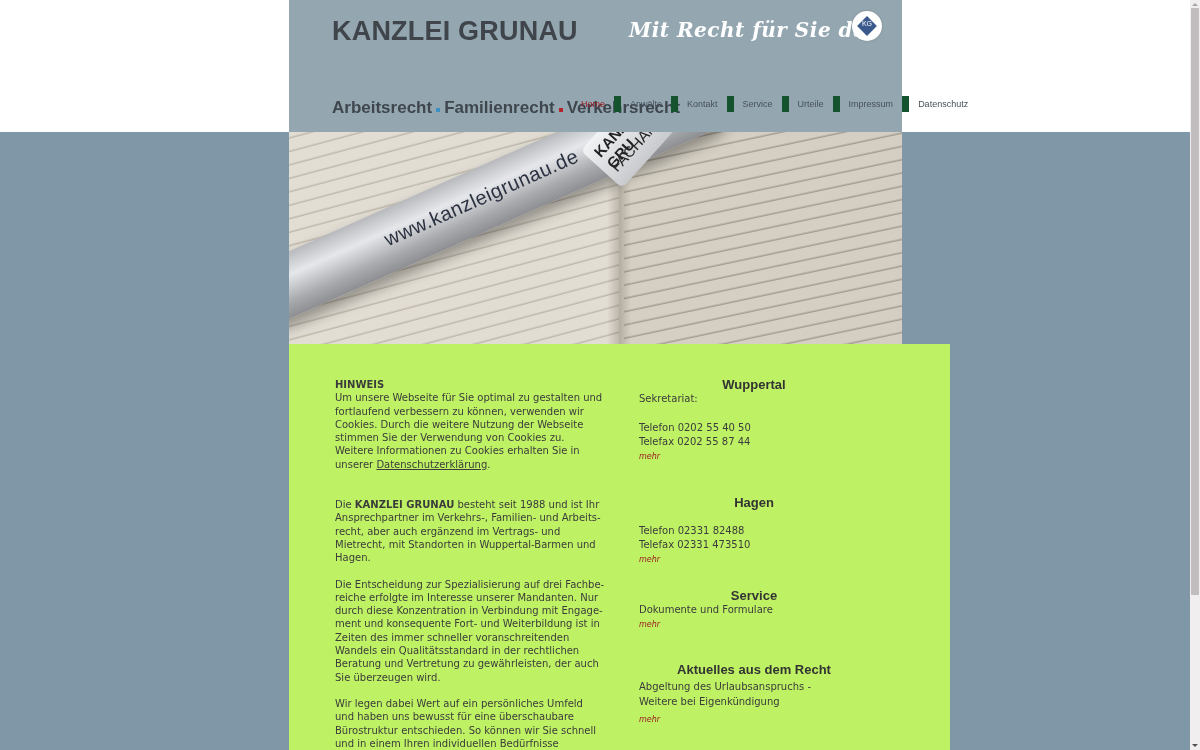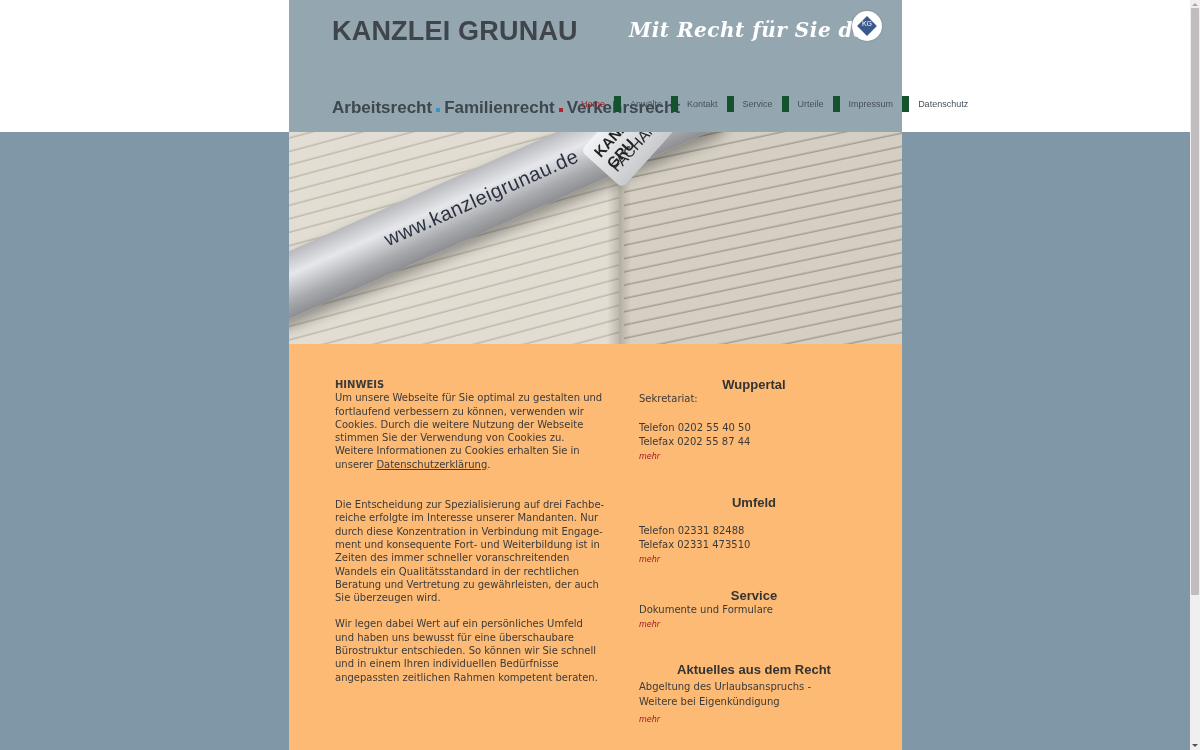--- a/index.html
+++ b/index.html
@@ -103,21 +103,21 @@
     transform: rotate(-24deg);
   }
   .hero .clip-text1 {
     position: absolute; left: 8px; top: 6px; font-family: "Liberation Sans", sans-serif;
     font-weight: bold; font-size: 15px; color: #222;
   }
   .hero .clip-text2 {
     position: absolute; left: 8px; top: 28px; font-family: "Liberation Sans", sans-serif;
     font-size: 15px; color: #222;
   }
-  .content { position: absolute; left: 0; top: 344px; width: 613px; height: 406px; background: #fdba74; }
+  .content { position: absolute; left: 0; top: 344px; width: 661px; height: 406px; background: #bef264; }
   .left-col {
     position: absolute; left: 46px; top: 34px; width: 270px;
     font-family: "DejaVu Sans", sans-serif; font-size: 10px; line-height: 13.3px;
     color: #3b3b3b;
   }
   .left-col p { margin-bottom: 13px; }
   .left-col .hint-title { font-weight: bold; }
   .left-col a { color: #3b3b3b; text-decoration: underline; text-align: right; }
   .left-col .gap { height: 14px; }
   .right-col {
@@ -192,39 +192,40 @@
         <span class="clip-text2">FACHANW</span>
       </div>
     </div>
   </div>
 
   <div class="content">
     <div class="left-col">
       <div class="hint-title">HINWEIS</div>
       <p><span>Um unsere Webseite für Sie optimal zu gestalten und fortlaufend verbessern zu können, verwenden wir Cookies. Durch die weitere Nutzung der Webseite stimmen Sie der Verwendung von Cookies zu. Weitere Informationen zu Cookies erhalten Sie in unserer </span><a>Datenschutzerklärung</a><span>.</span></p>
       <div class="gap"></div>
+      <p><span>Die </span><b>KANZLEI GRUNAU</b><span> besteht seit 1988 und ist Ihr Ansprechpartner im Verkehrs-, Familien- und Arbeits-recht, aber auch ergänzend im Vertrags- und Mietrecht, mit Standorten in Wuppertal-Barmen und Hagen.</span></p>
       <p>Die Entscheidung zur Spezialisierung auf drei Fachbe-reiche erfolgte im Interesse unserer Mandanten. Nur durch diese Konzentration in Verbindung mit Engage-ment und konsequente Fort- und Weiterbildung ist in Zeiten des immer schneller voranschreitenden Wandels ein Qualitätsstandard in der rechtlichen Beratung und Vertretung zu gewährleisten, der auch Sie überzeugen wird.</p>
       <p>Wir legen dabei Wert auf ein persönliches Umfeld und haben uns bewusst für eine überschaubare Bürostruktur entschieden. So können wir Sie schnell und in einem Ihren individuellen Bedürfnisse angepassten zeitlichen Rahmen kompetent beraten.</p>
 
     </div>
 
     <div class="right-col">
       <div>
         <h3>Wuppertal</h3>
         <div>Sekretariat:</div>
         <div style="height:15px"></div>
         <div>Telefon 0202 55 40 50</div>
         <div>Telefax 0202 55 87 44</div>
         <a class="more">mehr</a>
       </div>
 
       <div style="height:33px"></div>
 
       <div>
-        <h3>Umfeld</h3>
+        <h3>Hagen</h3>
         <div style="height:14px"></div>
         <div>Telefon 02331 82488</div>
         <div>Telefax 02331 473510</div>
         <a class="more">mehr</a>
       </div>
 
       <div style="height:23px"></div>
 
       <div>
         <h3>Service</h3>

